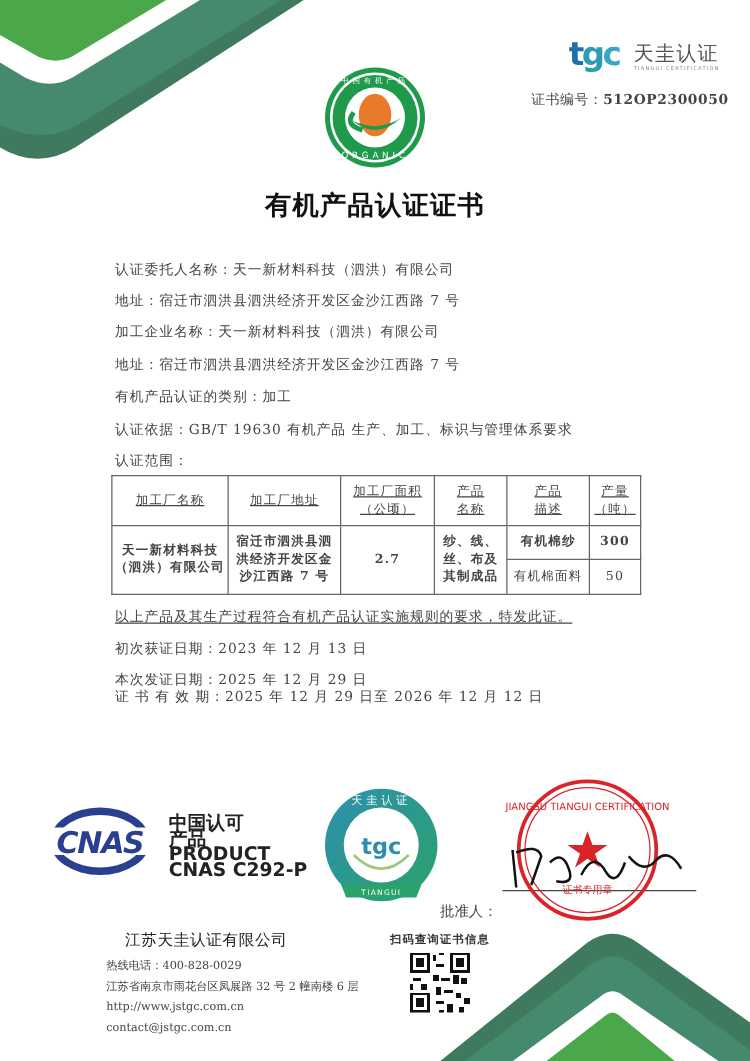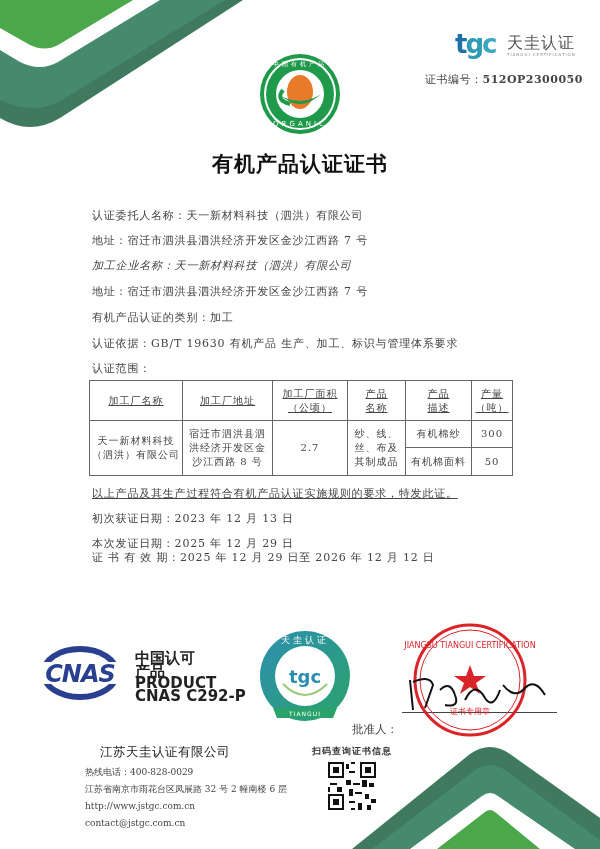--- a/index.html
+++ b/index.html
@@ -84,21 +84,21 @@
 </div>
 
 <div class="abs cert-no">
   <span>证书编号：</span><span style="font-weight:bold;">512OP2300050</span>
 </div>
 
 <div class="abs title">有机产品认证证书</div>
 
 <div class="abs line" style="top:208px;"><span>认证委托人名称：</span><span>天一新材料科技（泗洪）有限公司</span></div>
 <div class="abs line" style="top:233px;"><span>地址：</span><span>宿迁市泗洪县泗洪经济开发区金沙江西路 7 号</span></div>
-<div class="abs line" style="top:258px;font-style:italic;"><span>加工企业名称：</span><span>天一新材料科技（泗洪）有限公司</span></div>
+<div class="abs line" style="top:258px;"><span>加工企业名称：</span><span>天一新材料科技（泗洪）有限公司</span></div>
 <div class="abs line" style="top:284px;"><span>地址：</span><span>宿迁市泗洪县泗洪经济开发区金沙江西路 7 号</span></div>
 <div class="abs line" style="top:310px;"><span>有机产品认证的类别：</span><span>加工</span></div>
 <div class="abs line" style="top:336px;"><span>认证依据：</span><span>GB/T 19630 有机产品 生产、加工、标识与管理体系要求</span></div>
 <div class="abs line" style="top:361px;"><span>认证范围：</span></div>
 
 <table class="scope">
   <colgroup>
     <col style="width:93px">
       <col style="width:90px">
       <col style="width:75px">
@@ -108,23 +108,23 @@
   </colgroup>
   <tbody>
       <tr style="height:40px;text-decoration:underline;">
     <td><span>加工厂名称</span></td>
     <td><span>加工厂地址</span></td>
     <td><span>加工厂面积</span><br><span>（公顷）</span></td>
     <td><span>产品</span><br><span>名称</span></td>
     <td><span>产品</span><br><span>描述</span></td>
     <td><span>产量</span><br><span>（吨）</span></td>
   </tr>
-  <tr style="height:27px;">
+  <tr style="height:27px;font-weight:bold;">
     <td rowspan="2"><span>天一新材料科技</span><br><span>（泗洪）有限公司</span></td>
-    <td rowspan="2"><span>宿迁市泗洪县泗</span><br><span>洪经济开发区金</span><br><span>沙江西路 8 号</span></td>
+    <td rowspan="2"><span>宿迁市泗洪县泗</span><br><span>洪经济开发区金</span><br><span>沙江西路 7 号</span></td>
     <td rowspan="2">2.7</td>
     <td rowspan="2"><span>纱、线、</span><br><span>丝、布及</span><br><span>其制成品</span></td>
     <td>有机棉纱</td>
     <td>300</td>
   </tr>
   <tr style="height:28px;">
     <td>有机棉面料</td>
     <td>50</td>
   </tr>
 </tbody>

